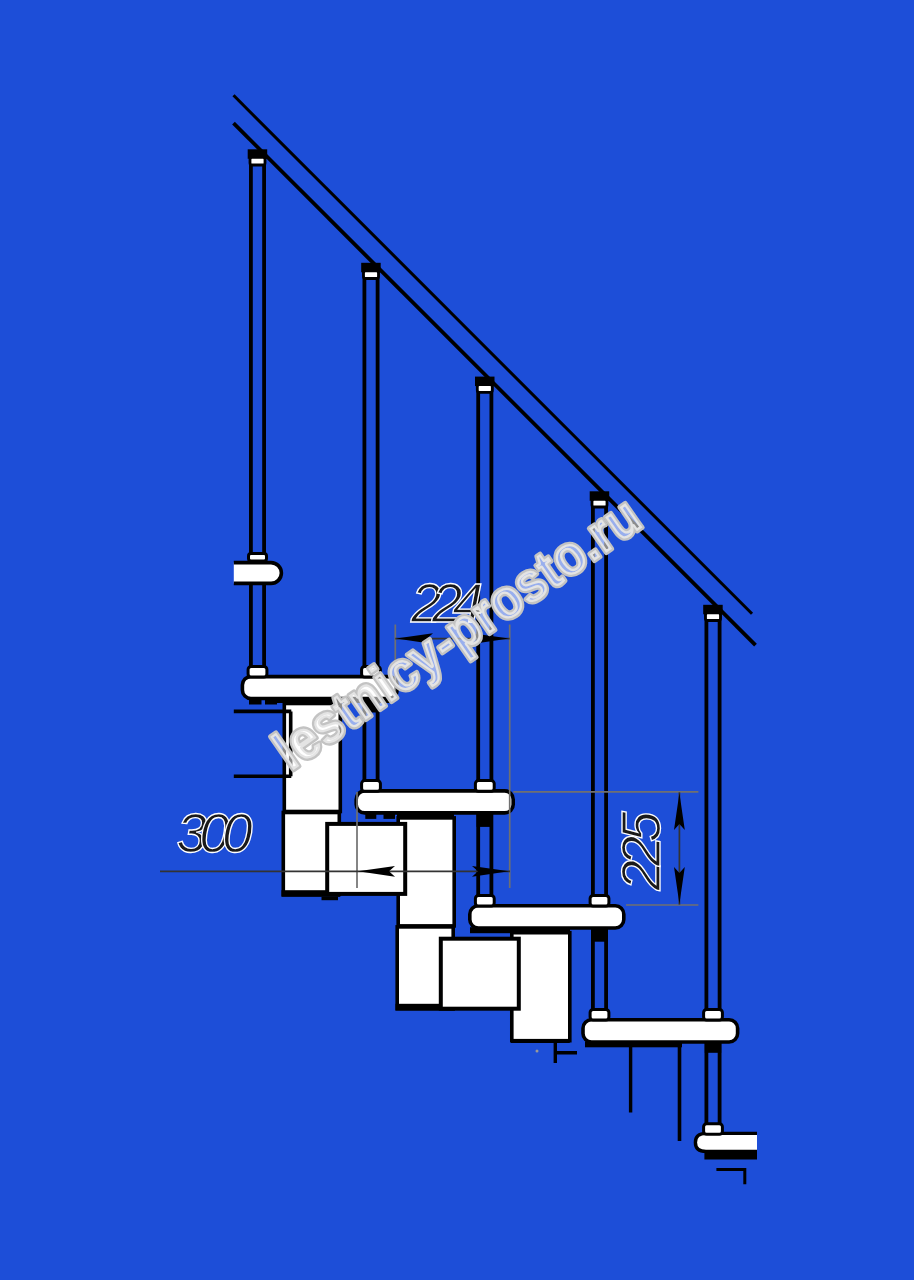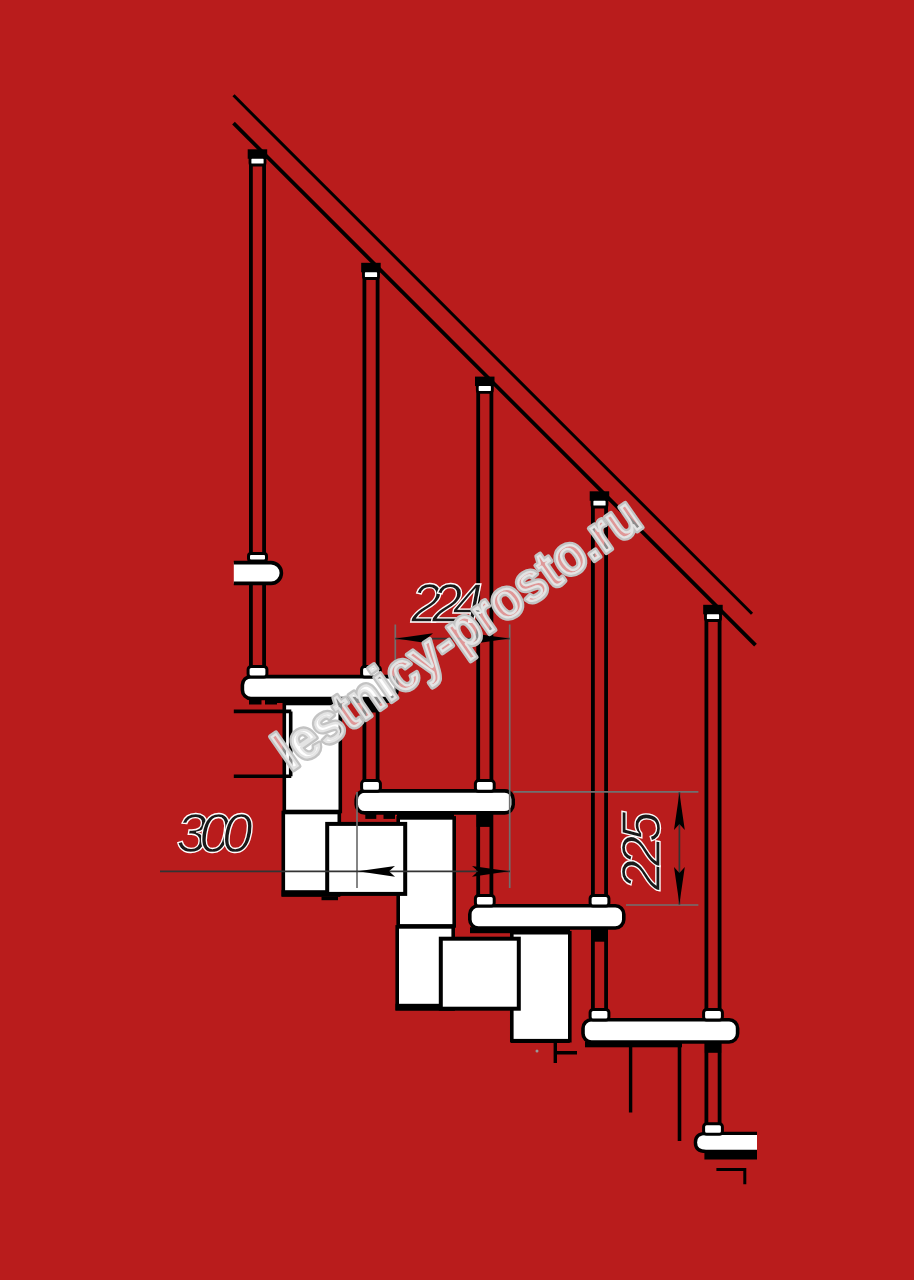--- a/index.html
+++ b/index.html
@@ -1,16 +1,16 @@
 <!DOCTYPE html>
 <html><head>
 <meta charset="utf-8">
 <style>
 html,body{margin:0;padding:0;background:#fff;}
-#page{width:914px;height:1280px;position:relative;overflow:hidden;background:#b91c1c;}
+#page{width:914px;height:1280px;position:relative;overflow:hidden;background:#1d4ed8;}
 svg{display:block;}
 text{font-family:"Liberation Sans", sans-serif;}
 </style>
 </head>
 <body>
 <div id="page">
 <svg width="914" height="1280" viewBox="0 0 914 1280">
 <g fill="none" stroke="#000" stroke-linecap="butt">
 
 <g>

